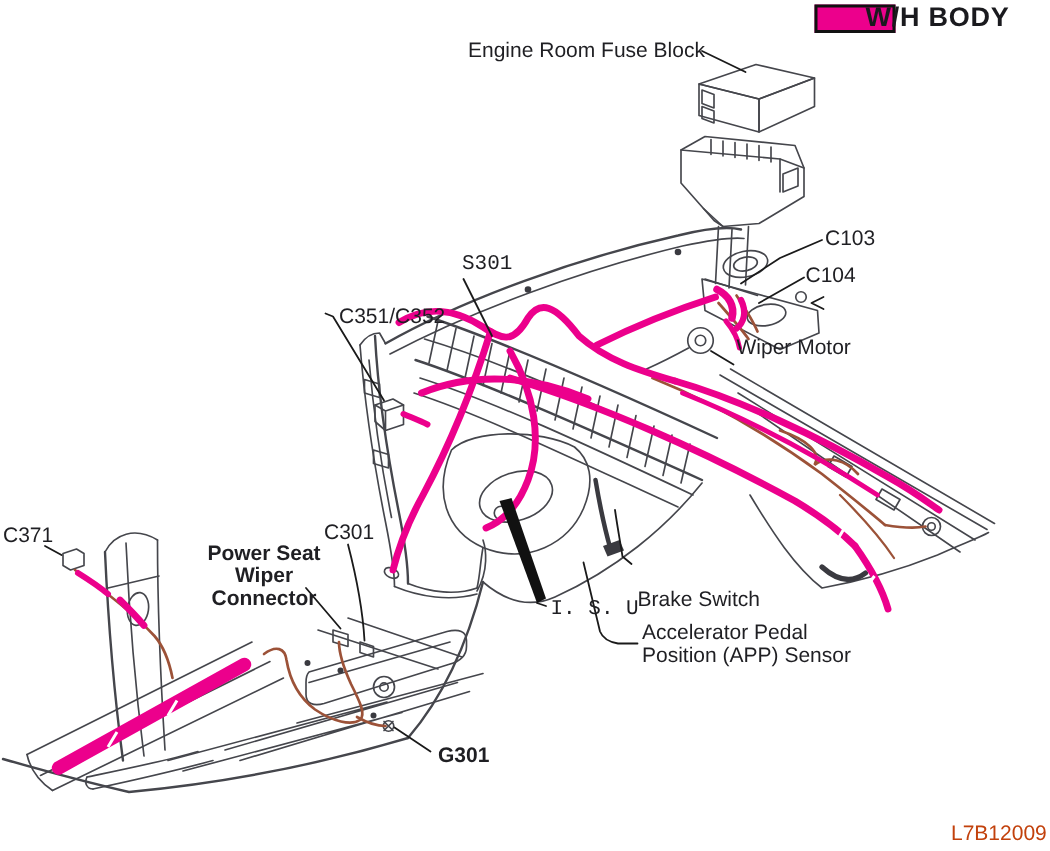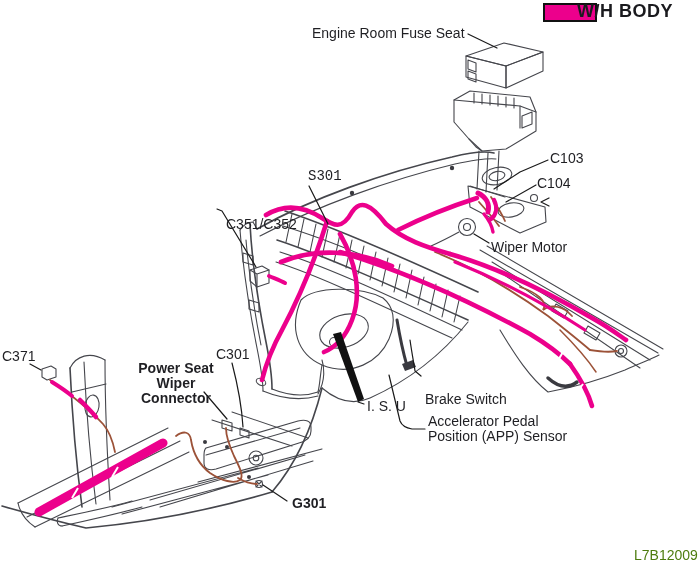--- a/index.html
+++ b/index.html
@@ -14,21 +14,21 @@
   }
   .callout.center{text-align:center;white-space:normal;}
   .legend-swatch{
     position:absolute;left:543px;top:3px;width:54px;height:19px;
     background:#EC008C;border:2px solid #111;box-sizing:border-box;
   }
   .legend-label{
     position:absolute;left:577px;top:1px;font-size:18px;font-weight:bold;
     letter-spacing:.5px;color:#1a1a1e;
   }
-  .figure-code{position:absolute;left:634px;top:547px;font-size:14px;color:#4d7c0f;}
+  .figure-code{position:absolute;left:634px;top:547px;font-size:14px;color:#c2410c;}
   
   .b{stroke:#45464c;fill:none;stroke-width:1.1;stroke-linecap:round;stroke-linejoin:round;}
   .b2{stroke:#45464c;fill:none;stroke-width:1.6;stroke-linecap:round;}
   .bf{fill:#3a3a40;stroke:none;}
   .m{stroke:#EC008C;fill:none;stroke-width:4.6;stroke-linecap:round;stroke-linejoin:round;}
   .m-th{stroke:#EC008C;fill:none;stroke-width:9;stroke-linecap:round;}
   .m-md{stroke:#EC008C;fill:none;stroke-width:3.4;stroke-linecap:round;}
   .w{stroke:#9C5238;fill:none;stroke-width:1.8;stroke-linecap:round;}
   .wt{stroke:#fff;fill:none;stroke-width:2;}
   .ld{stroke:#1a1a1a;fill:none;stroke-width:1.2;stroke-linecap:round;stroke-linejoin:round;}
@@ -202,33 +202,33 @@
       <path class="ld" d="M389,375 L400,421 C402,426 406,428 412,429 L425,429"></path>
       <path class="ld" d="M287,501 L263,485"></path>
       <polygon fill="#111" points="333,334 341,332 364,399 358,402"></polygon>
       <path class="ld" d="M358,402 L364,404"></path>
     </g>
   </svg>
 
   <div class="legend-swatch"></div>
   <div class="legend-label">W/H BODY</div>
 
-  <div class="callout" style="left:312px;top:26px;">Engine Room Fuse Seat</div>
+  <div class="callout" style="left:312px;top:26px;">Engine Room Fuse Block</div>
   <div class="callout" style="left:550px;top:151px;">C103</div>
   <div class="callout" style="left:537px;top:176px;">C104</div>
-  <div class="callout" style="left:491px;top:240px;text-align:right;">Wiper Motor</div>
+  <div class="callout" style="left:491px;top:224px;text-align:right;">Wiper Motor</div>
   <div class="callout" style="left:308px;top:169px;font-family:Liberation Mono, monospace;">S301</div>
-  <div class="callout" style="left:226px;top:217px;text-align:center;">C351/C352</div>
+  <div class="callout" style="left:226px;top:203px;text-align:center;">C351/C352</div>
   <div class="callout" style="left:2px;top:349px;">C371</div>
   <div class="callout center" style="left:124px;top:361px;width:104px;font-weight:bold;">
     <span>Power Seat</span><br>
     <span>Wiper Connector</span>
   </div>
   <div class="callout" style="left:216px;top:347px;">C301</div>
-  <div class="callout" style="left:367px;top:399px;">I. S. U</div>
+  <div class="callout" style="left:367px;top:399px;font-family:Liberation Mono, monospace;">I. S. U</div>
   <div class="callout" style="left:425px;top:392px;">Brake Switch</div>
   <div class="callout" style="left:428px;top:414px;">
     <span>Accelerator Pedal</span><br>
     <span>Position (APP) Sensor</span>
   </div>
   <div class="callout" style="left:292px;top:496px;font-weight:bold;">G301</div>
 
   <div class="figure-code">L7B12009</div>
 
 </div>

